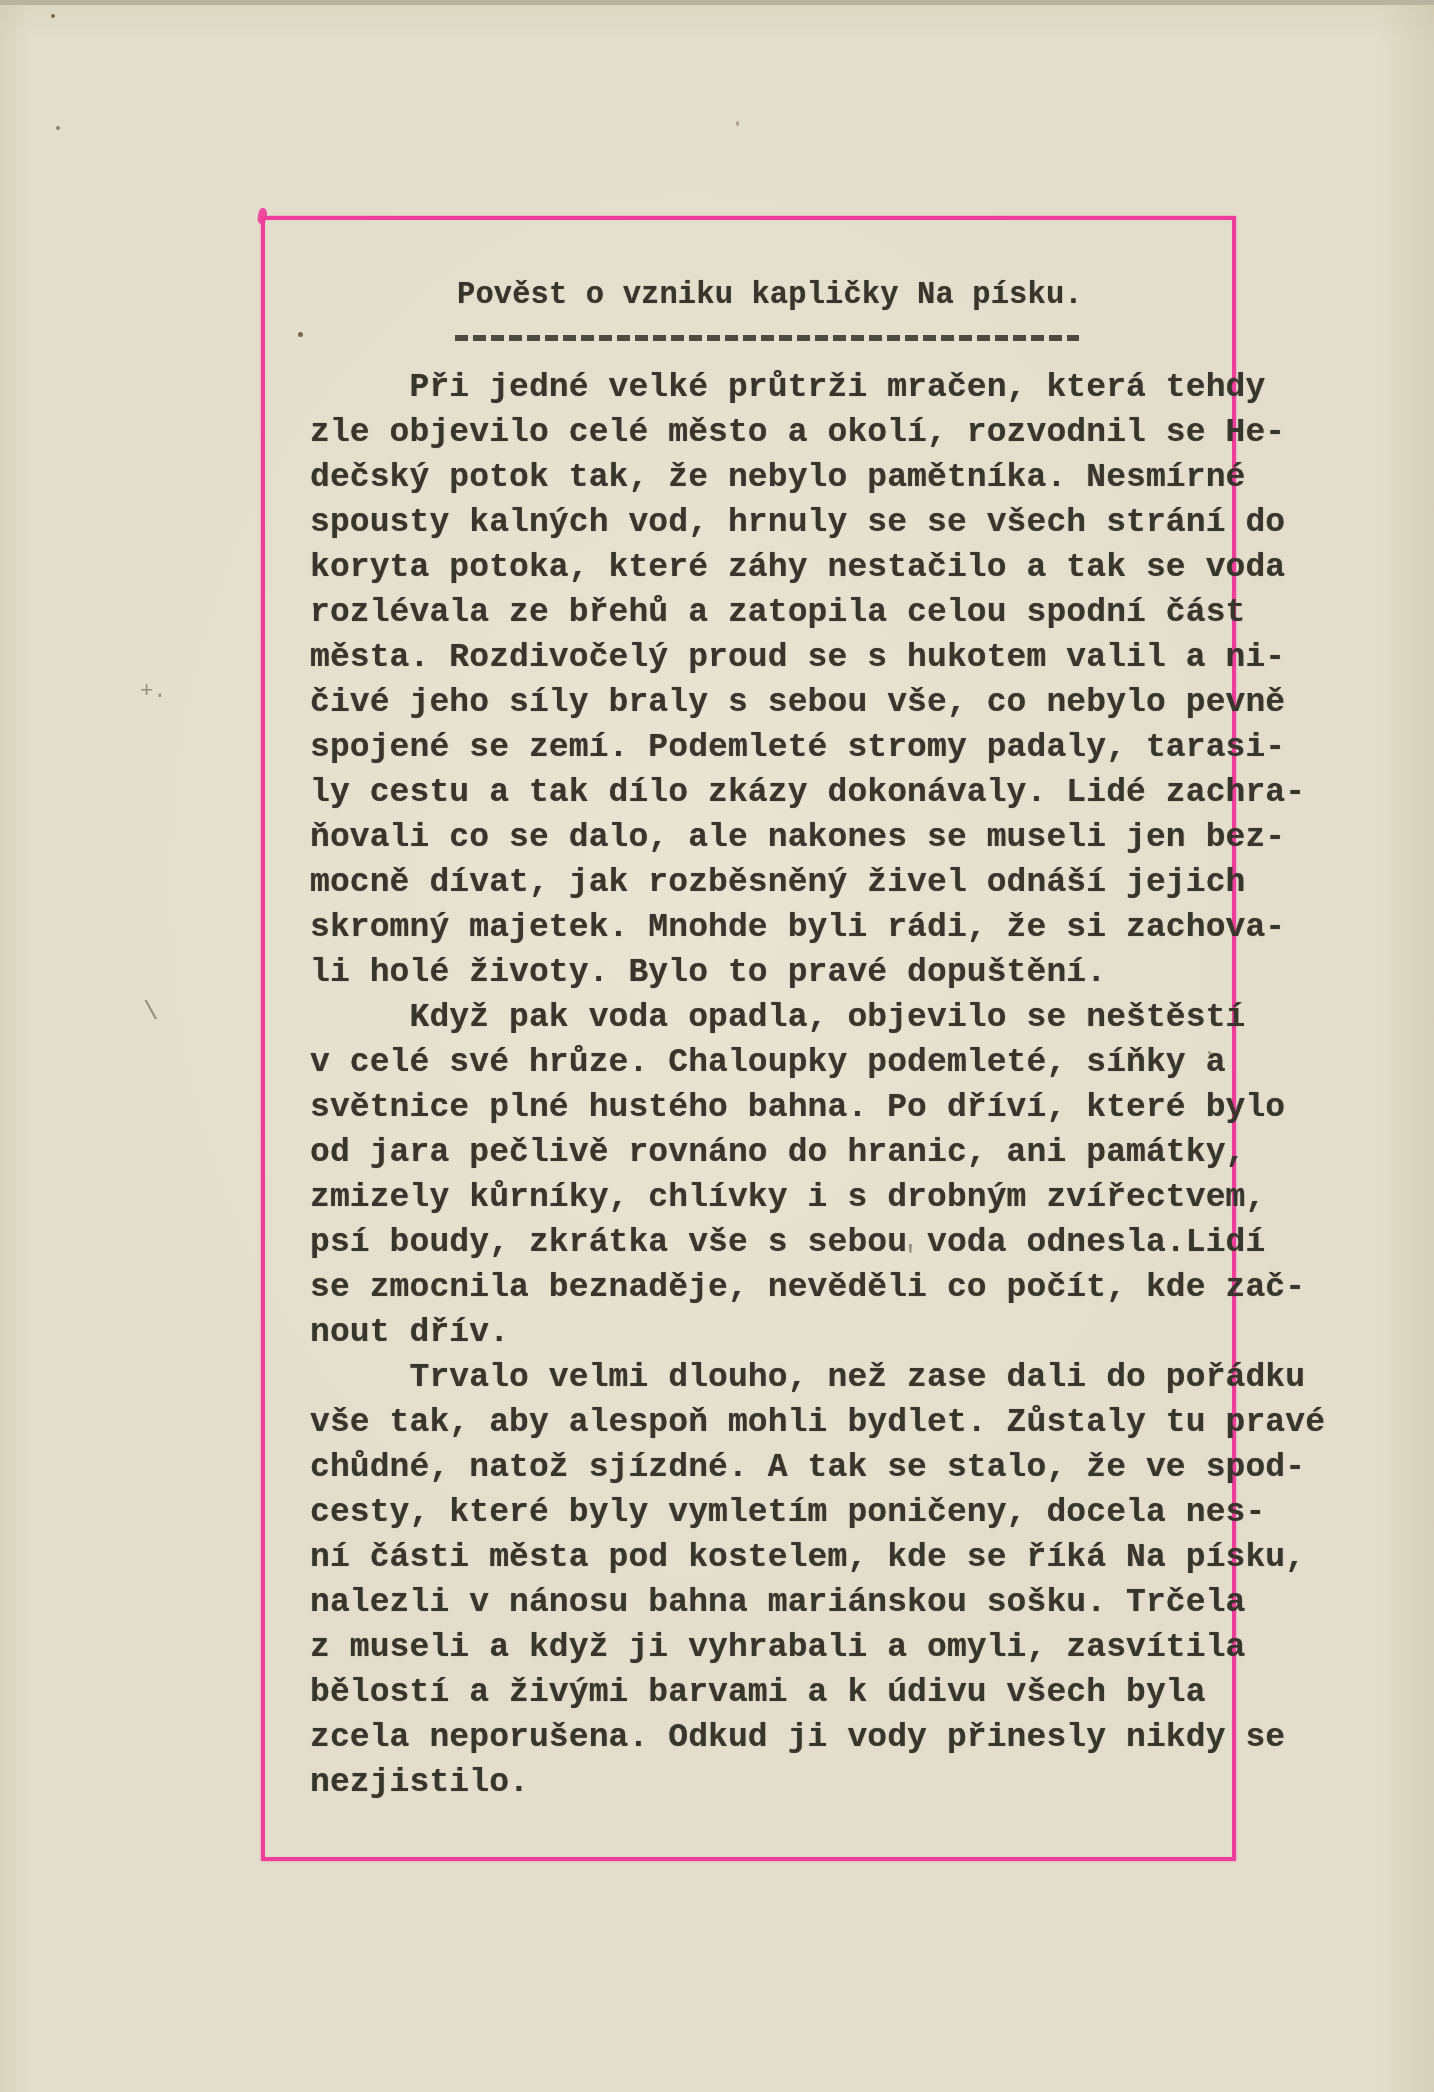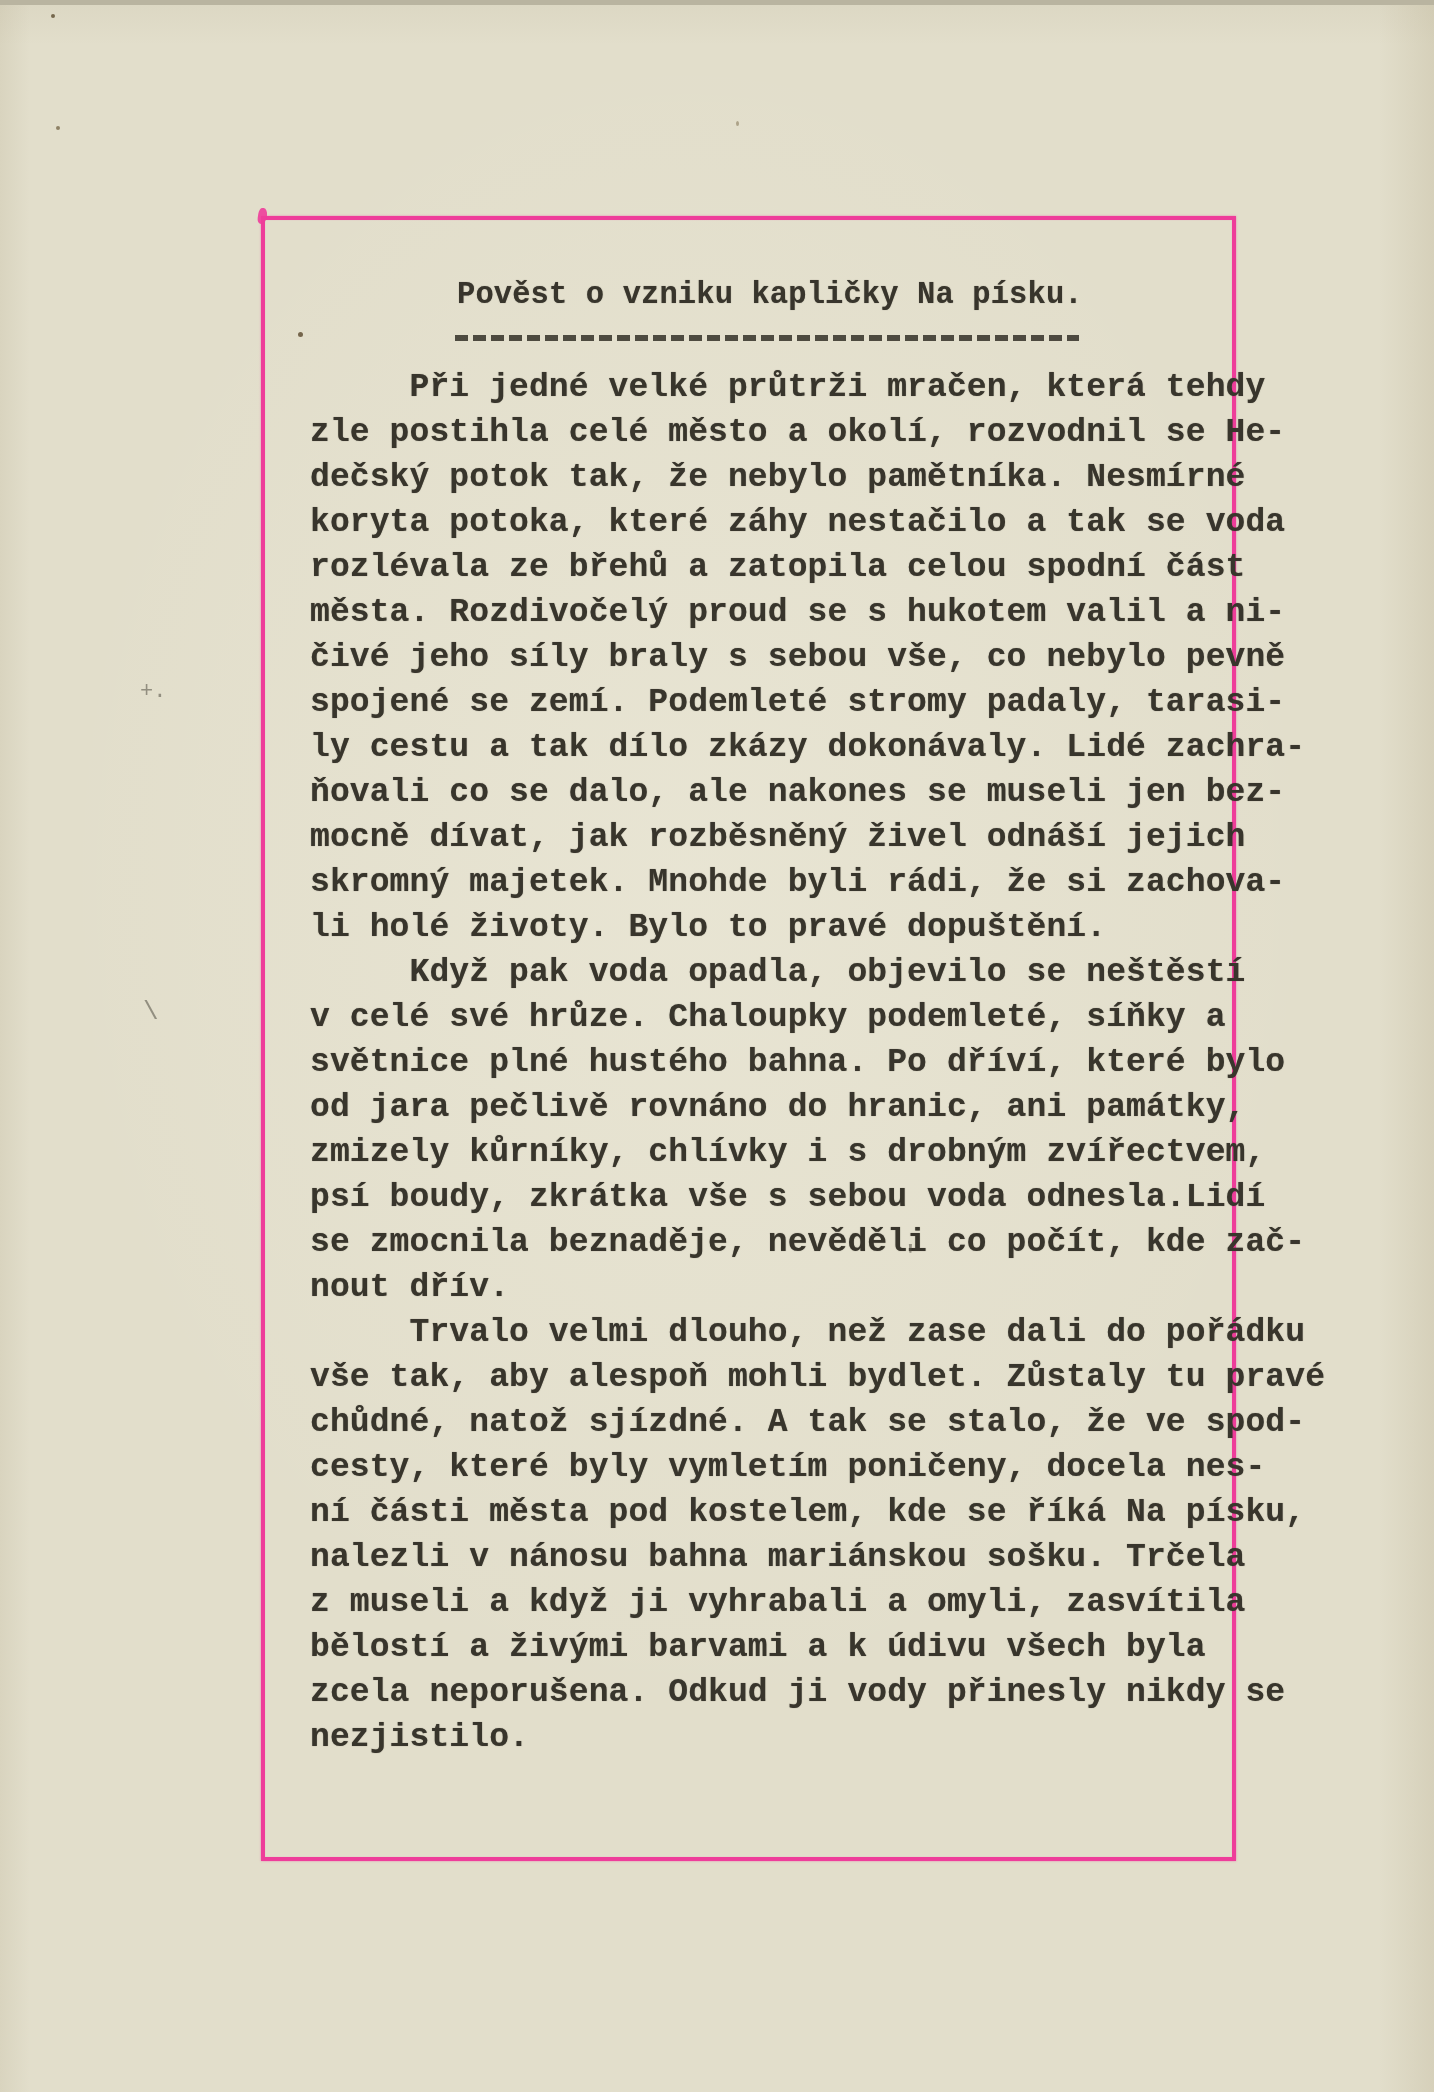--- a/index.html
+++ b/index.html
@@ -82,22 +82,23 @@
 
   <div class="frame"></div>
   <div class="frame-corner-blob"></div>
 
   <div class="title typed">Pověst o vzniku kapličky Na písku.</div>
 
   <div class="title-underline"></div>
 
   <div class="doc-body typed">
       <div class="line">     Při jedné velké průtrži mračen, která tehdy</div>
-      <div class="line">zle postihla celé město a okolí, rozvodnil se He-</div>
+      <div class="line">zle objevilo celé město a okolí, rozvodnil se He-</div>
       <div class="line">dečský potok tak, že nebylo pamětníka. Nesmírné</div>
+      <div class="line">spousty kalných vod, hrnuly se se všech strání do</div>
       <div class="line">koryta potoka, které záhy nestačilo a tak se voda</div>
       <div class="line">rozlévala ze břehů a zatopila celou spodní část</div>
       <div class="line">města. Rozdivočelý proud se s hukotem valil a ni-</div>
       <div class="line">čivé jeho síly braly s sebou vše, co nebylo pevně</div>
       <div class="line">spojené se zemí. Podemleté stromy padaly, tarasi-</div>
       <div class="line">ly cestu a tak dílo zkázy dokonávaly. Lidé zachra-</div>
       <div class="line">ňovali co se dalo, ale nakones se museli jen bez-</div>
       <div class="line">mocně dívat, jak rozběsněný živel odnáší jejich</div>
       <div class="line">skromný majetek. Mnohde byli rádi, že si zachova-</div>
       <div class="line">li holé životy. Bylo to pravé dopuštění.</div>

